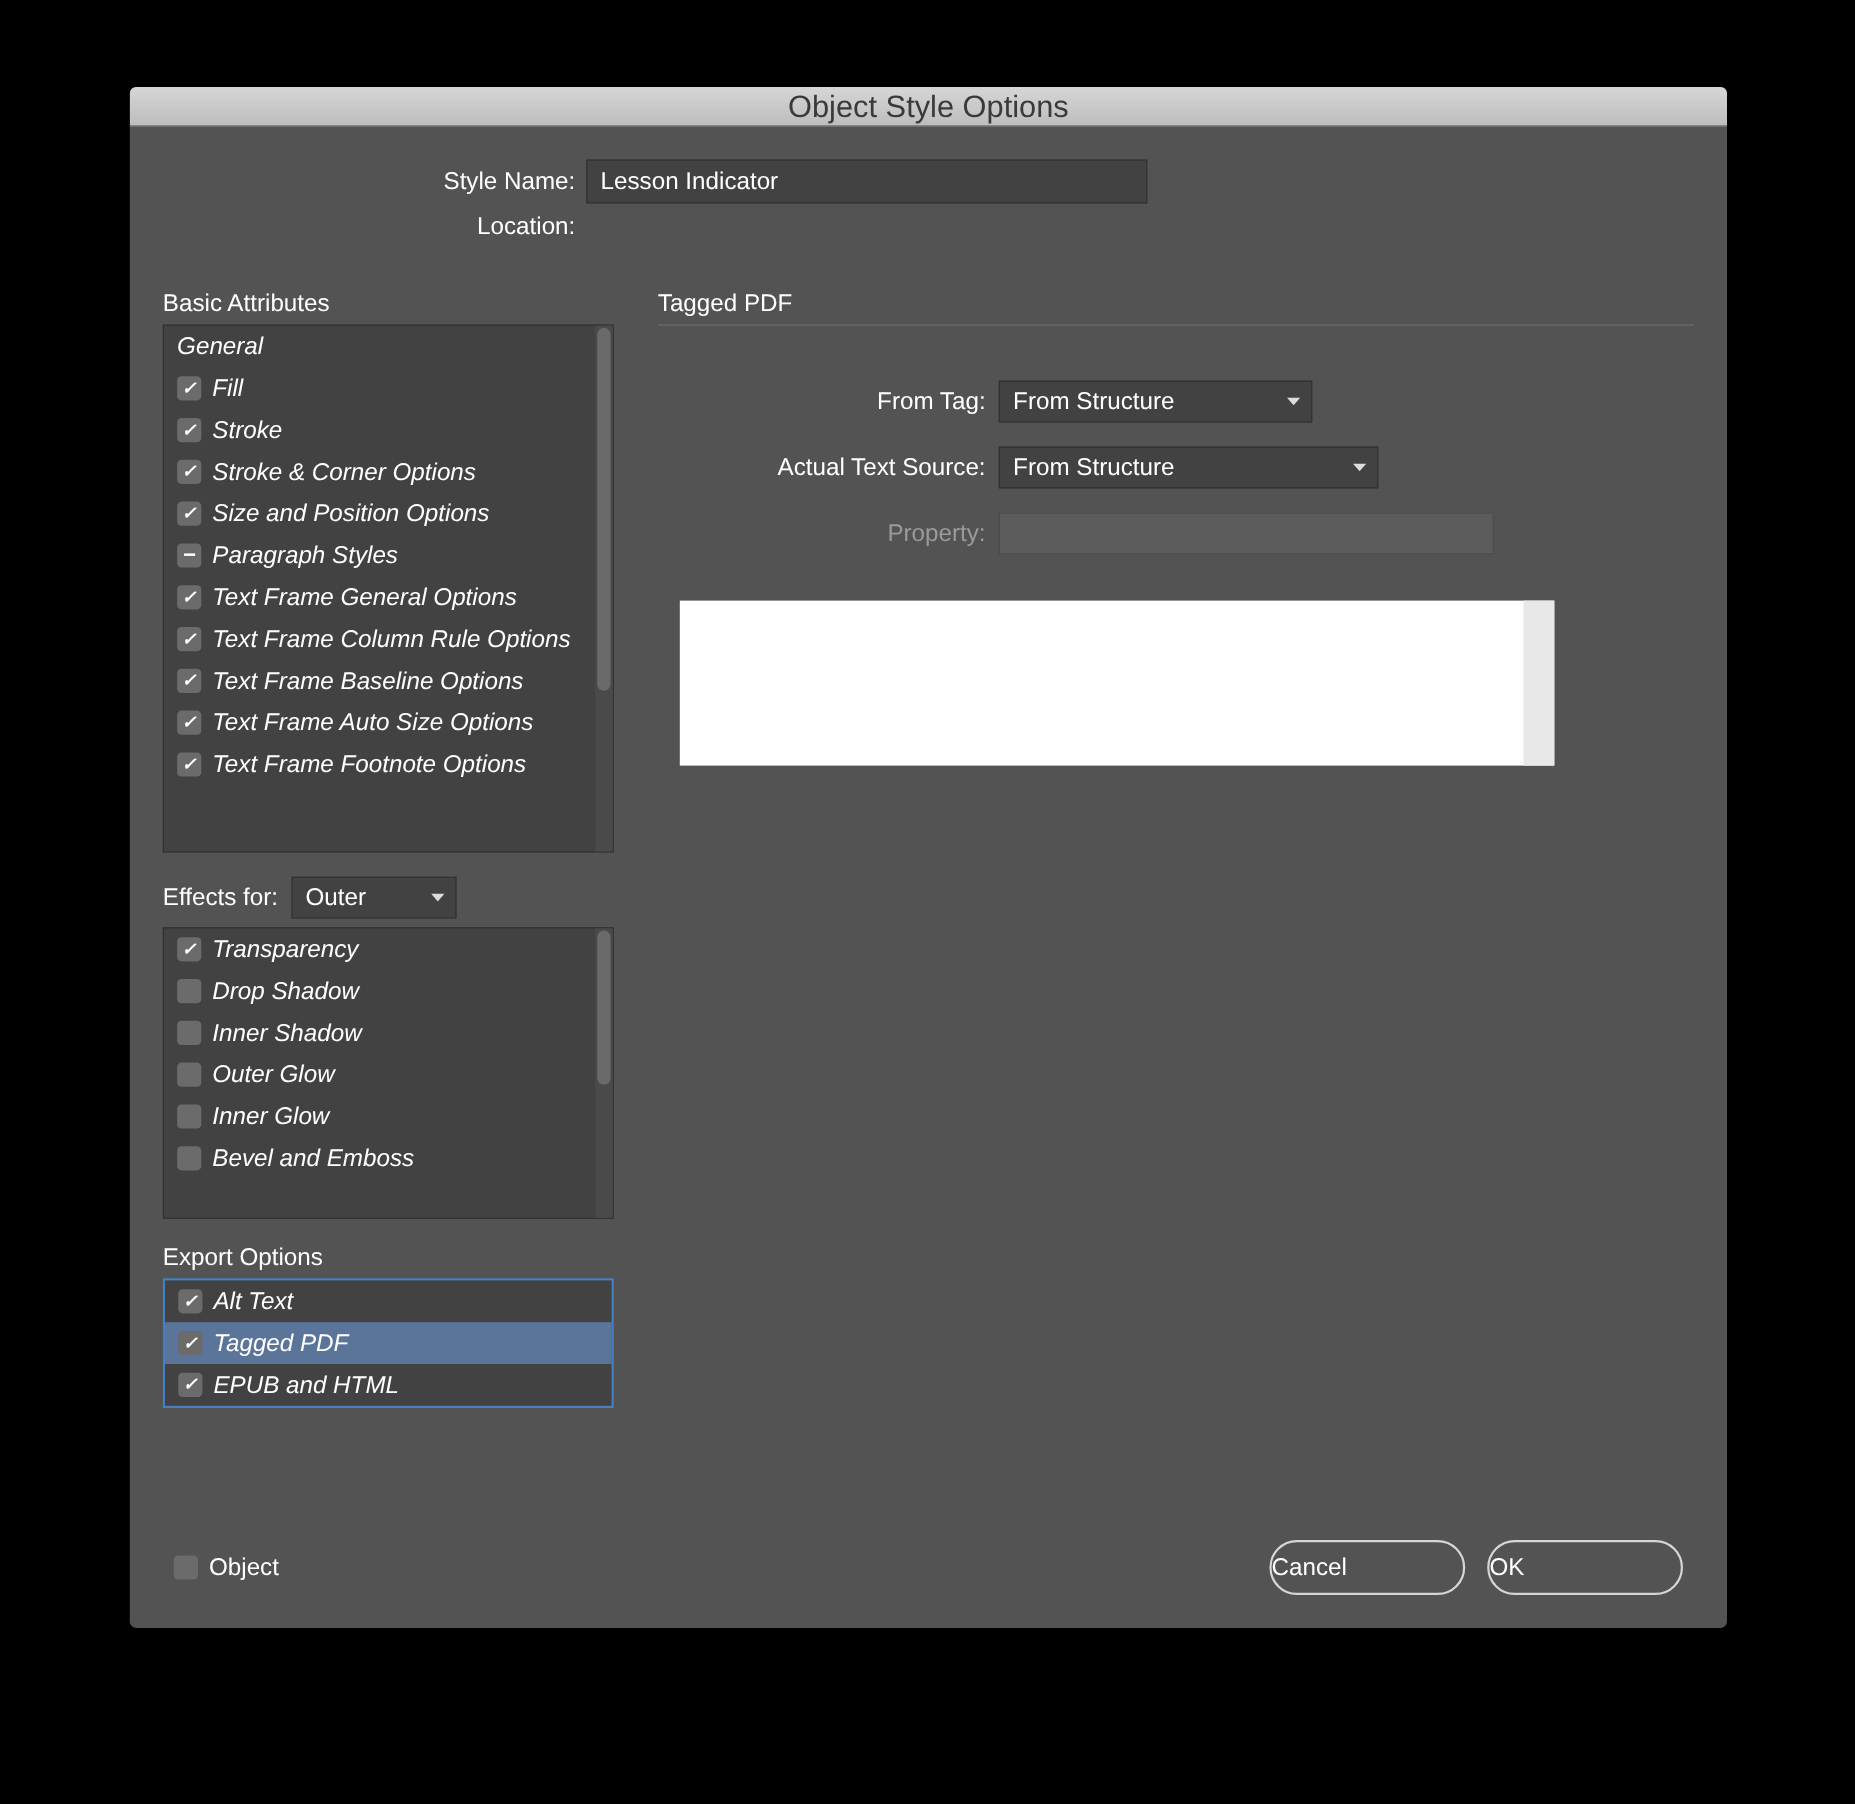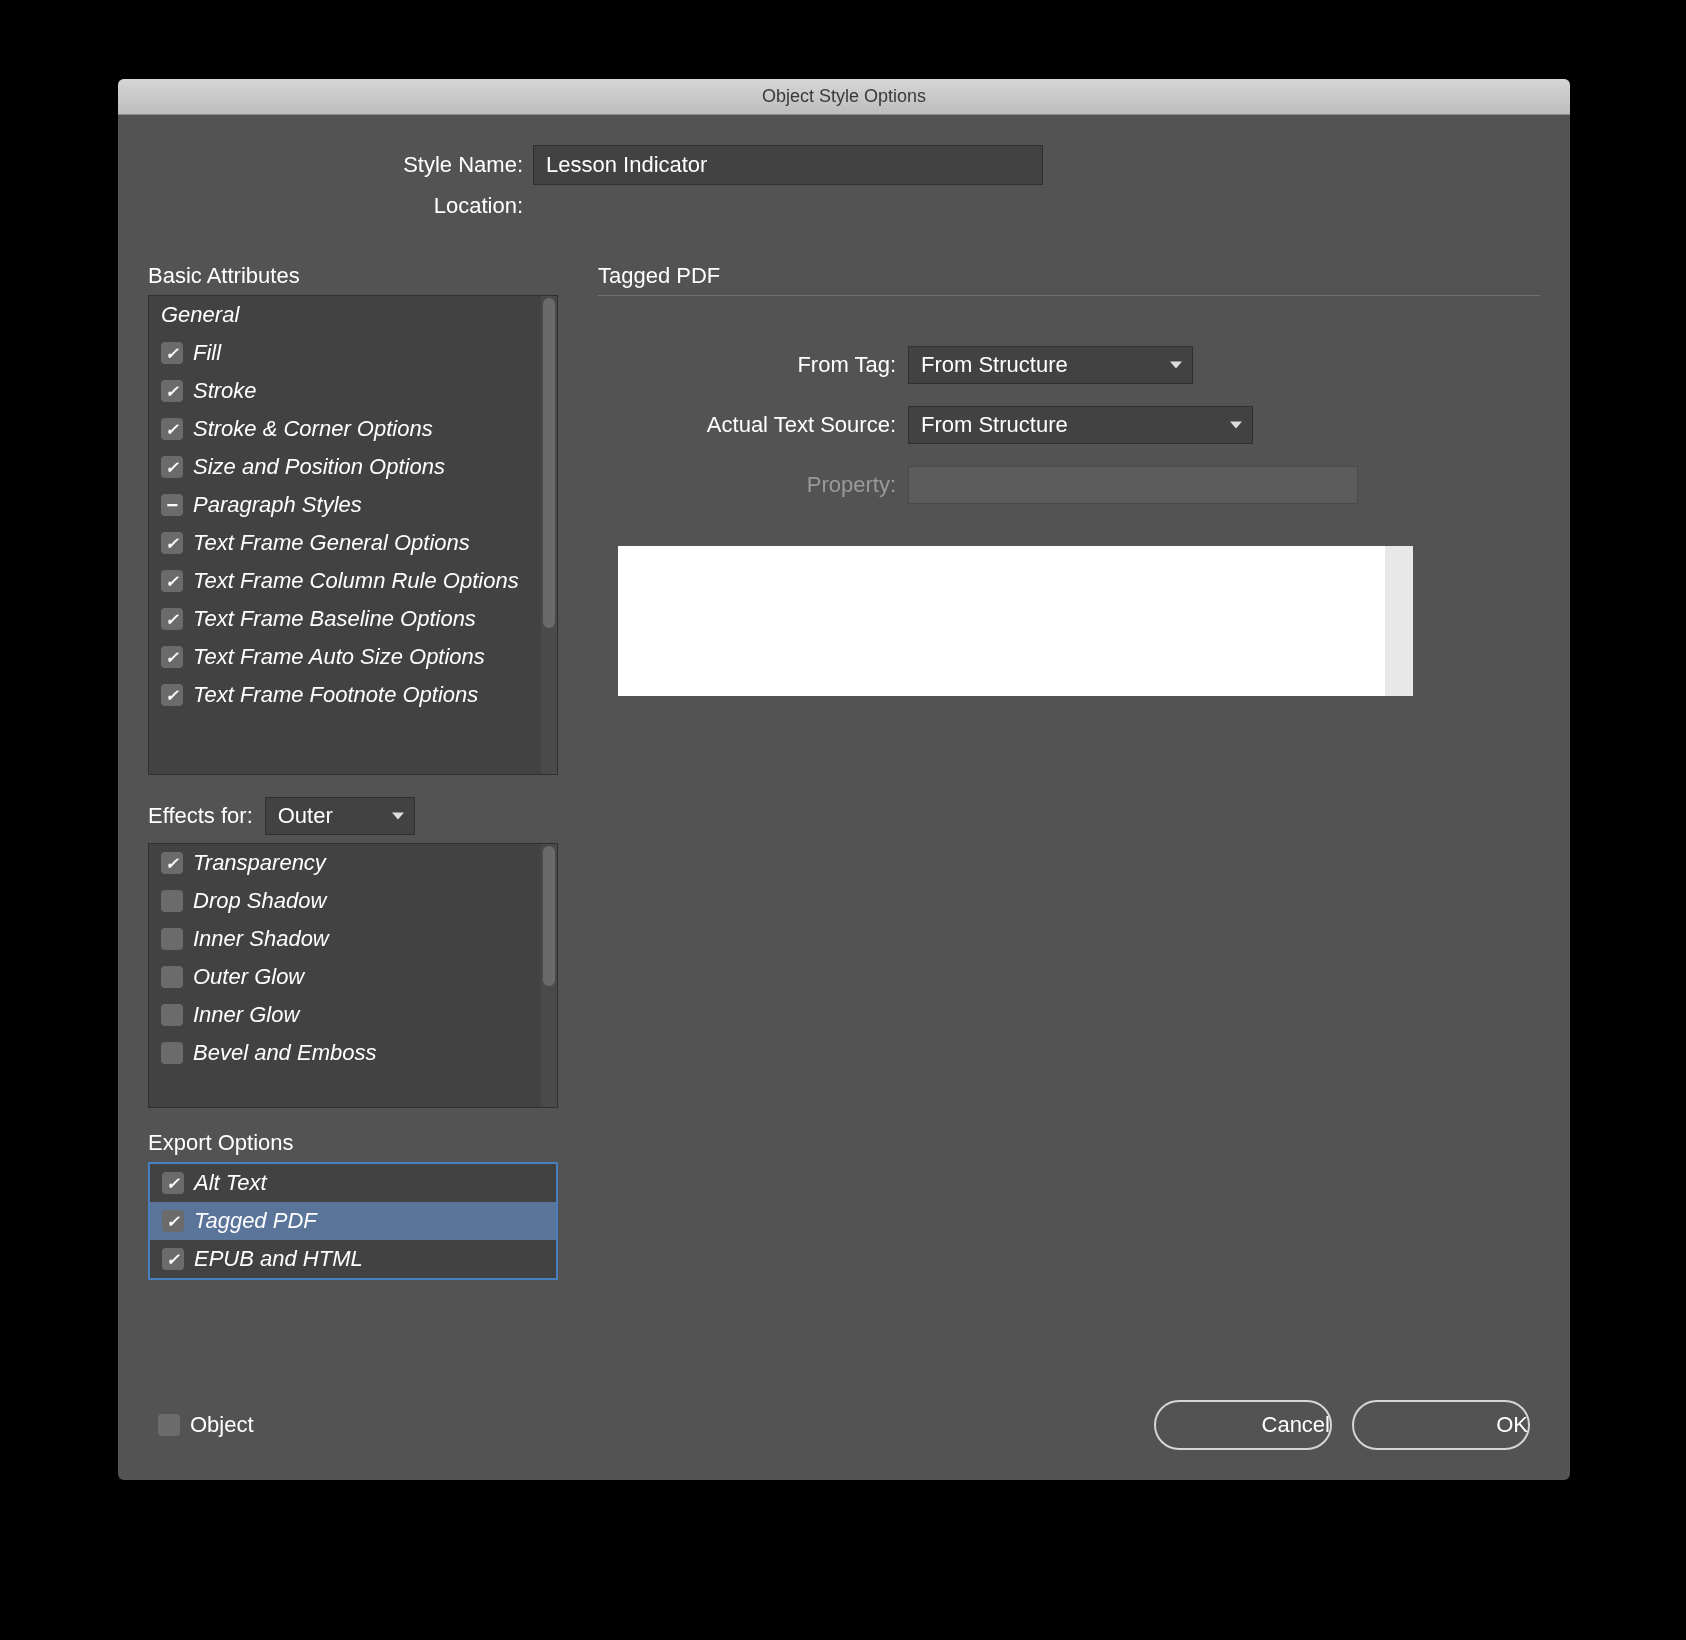--- a/index.html
+++ b/index.html
@@ -12,21 +12,21 @@
     border-radius: 6px;
     overflow: hidden;
     box-shadow: 0 0 20px rgba(0,0,0,.6);
     display: flex; flex-direction: column;
   }
   .titlebar {
     height: 36px;
     background: linear-gradient(#d6d6d6, #bdbdbd);
     border-bottom: 1px solid #8a8a8a;
     display: flex; align-items: center; justify-content: center;
-    color: #3a3a3a; font-size: 18px;
+    color: #3a3a3a; font-size: 28px;
   }
   .content { flex: 1; padding: 30px 30px 20px 30px; display: flex; flex-direction: column; }
 
   .toprow { display: flex; align-items: center; margin-bottom: 8px; }
   .toplabel { width: 385px; text-align: right; color: #ffffff; font-size: 22px; padding-right: 10px; }
   .styleinput {
     width: 510px; height: 40px;
     background: #424242; border: 1px solid #303030;
     color: #fff; font-size: 22px; padding: 4px 12px;
     outline: none;
@@ -117,21 +117,21 @@
   .footer {
     display: flex; align-items: center; justify-content: space-between;
     padding: 20px 10px 10px 10px;
   }
   .previewwrap { display: flex; align-items: center; gap: 10px; color: #fff; font-size: 22px; }
   .btnrow { display: flex; gap: 20px; }
   .pillbtn {
     min-width: 178px; height: 50px;
     border: 2px solid #d6d6d6; border-radius: 26px;
     background: transparent; color: #fff; font-size: 22px;
-    display: flex; align-items: center; justify-content: flex-end;
+    display: flex; align-items: center; justify-content: flex-start;
     cursor: pointer;
   }
 </style>
 </head>
 <body>
 
 <div class="window">
   <div class="titlebar">
     <span>Object Style Options</span>
   </div>

